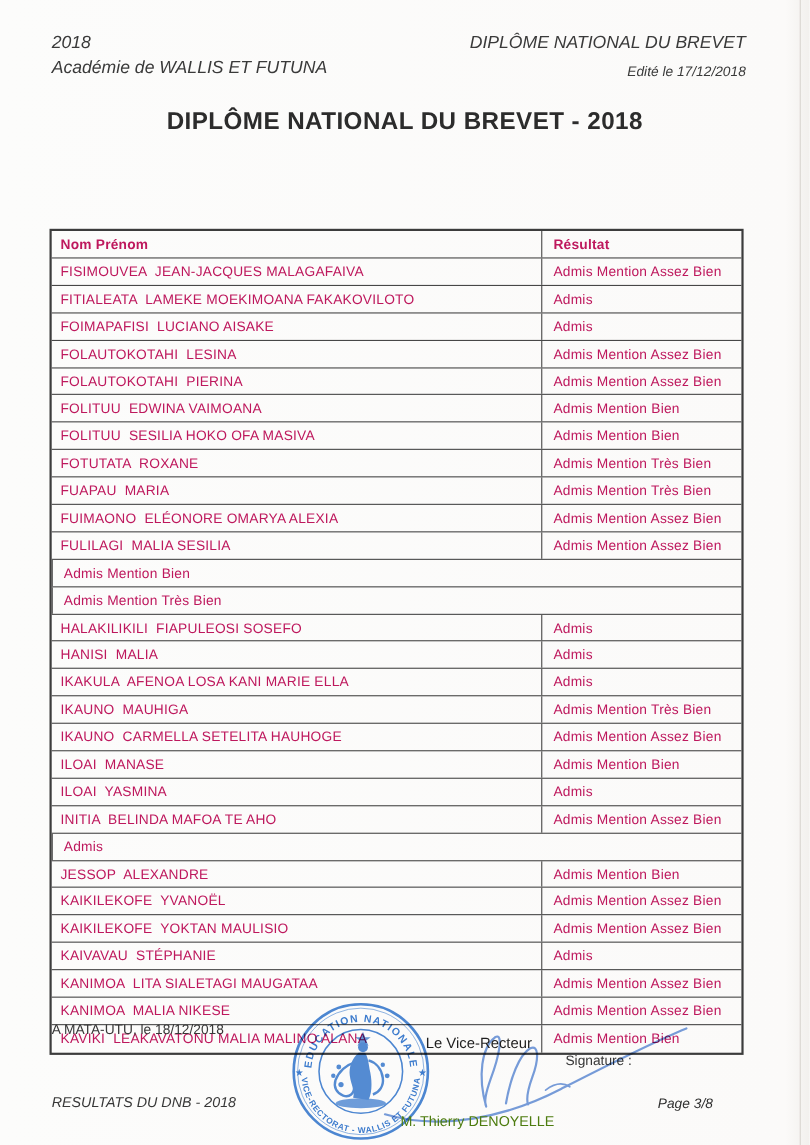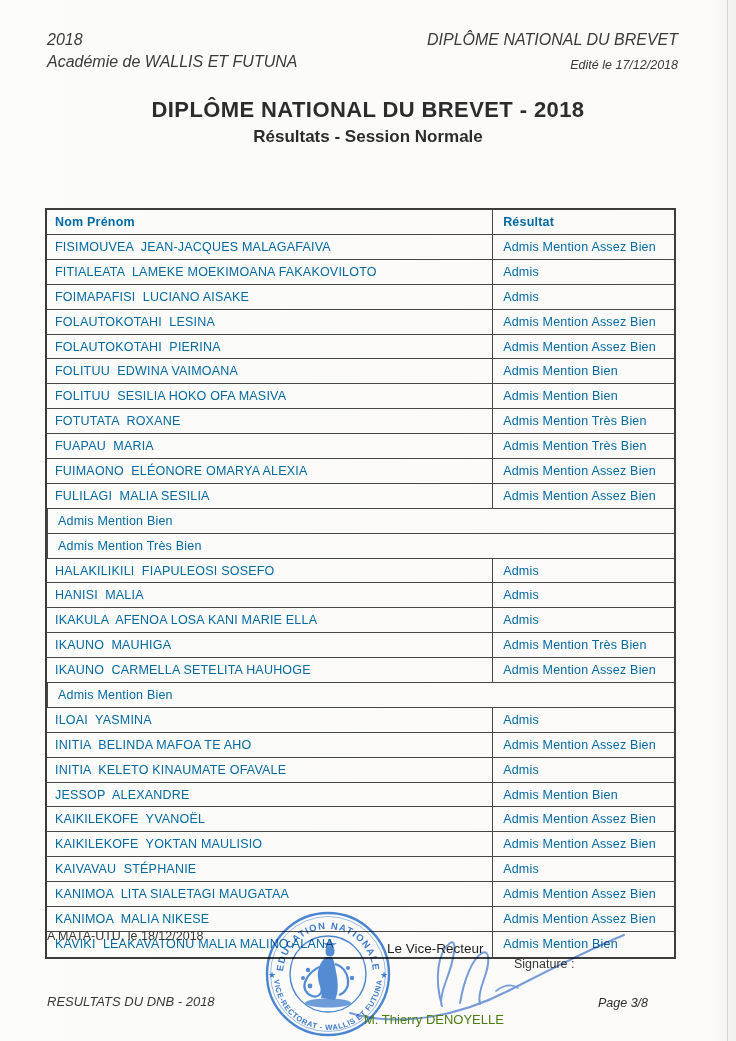--- a/index.html
+++ b/index.html
@@ -22,21 +22,21 @@
   
   .results-table{
     position:absolute;left:45px;top:208px;width:631px;
     border:2px solid #3c3c3c;box-sizing:border-box;background:transparent;
   }
   .trow{display:flex;height:24.9px;box-sizing:border-box;
     border-bottom:1px solid #474747;align-items:center;}
   .trow:last-child{border-bottom:none;}
   .trow.head{height:25px;font-weight:bold;font-size:13px;color:#242424;}
   .cell{box-sizing:border-box;height:100%;display:flex;align-items:center;
-    font-size:12.5px;color:#0369a1;letter-spacing:.2px;}
+    font-size:12.5px;color:#be185d;letter-spacing:.2px;}
   .cell.name{width:448px;padding-left:8px;white-space:pre-wrap;}
   .cell.result{width:183px;padding-left:10px;border-left:1px solid #474747;}
   
   .foot{font-size:12.5px;color:#383838;}
   .vice{font-size:13.5px;color:#1f1f1f;z-index:6;}
   .signatory{font-size:13px;color:#4d7c0f;z-index:6;}
   .pageno{font-size:12.5px;}
   
   .stamp-svg,.sig-svg{position:absolute;mix-blend-mode:multiply;z-index:5;}
   .stamp-svg{left:260px;top:908px;}
@@ -47,21 +47,20 @@
 
 <div class="page">
 
   <div class="txt ital meta" style="left:47px;top:31px;">2018</div>
   <div class="txt ital meta" style="left:47px;top:53px;">Académie de WALLIS ET FUTUNA</div>
 
   <div class="txt ital meta" style="right:58px;top:31px;">DIPLÔME NATIONAL DU BREVET</div>
   <div class="txt ital" style="right:58px;top:58px;font-size:12.5px;color:#3a3a3a;">Edité le 17/12/2018</div>
 
   <div class="txt title">DIPLÔME NATIONAL DU BREVET - 2018</div>
-  <div class="txt subtitle">Résultats - Session Normale</div>
 
   <div class="results-table" id="results-table">
       <div class="trow head">
         <div class="cell name">Nom Prénom</div>
         <div class="cell result">Résultat</div>
       </div>
       <div class="trow">
         <div class="cell name">FISIMOUVEA  JEAN-JACQUES MALAGAFAIVA</div>
         <div class="cell result">Admis Mention Assez Bien</div>
       </div>
@@ -125,32 +124,32 @@
       </div>
       <div class="trow">
         <div class="cell name">IKAUNO  MAUHIGA</div>
         <div class="cell result">Admis Mention Très Bien</div>
       </div>
       <div class="trow">
         <div class="cell name">IKAUNO  CARMELLA SETELITA HAUHOGE</div>
         <div class="cell result">Admis Mention Assez Bien</div>
       </div>
       <div class="trow">
+        <div class="cell name">ILOAI  MANASE</div>
         <div class="cell result">Admis Mention Bien</div>
       </div>
       <div class="trow">
         <div class="cell name">ILOAI  YASMINA</div>
         <div class="cell result">Admis</div>
       </div>
       <div class="trow">
         <div class="cell name">INITIA  BELINDA MAFOA TE AHO</div>
         <div class="cell result">Admis Mention Assez Bien</div>
       </div>
       <div class="trow">
-        <div class="cell name">INITIA  KELETO KINAUMATE OFAVALE</div>
         <div class="cell result">Admis</div>
       </div>
       <div class="trow">
         <div class="cell name">JESSOP  ALEXANDRE</div>
         <div class="cell result">Admis Mention Bien</div>
       </div>
       <div class="trow">
         <div class="cell name">KAIKILEKOFE  YVANOËL</div>
         <div class="cell result">Admis Mention Assez Bien</div>
       </div>

